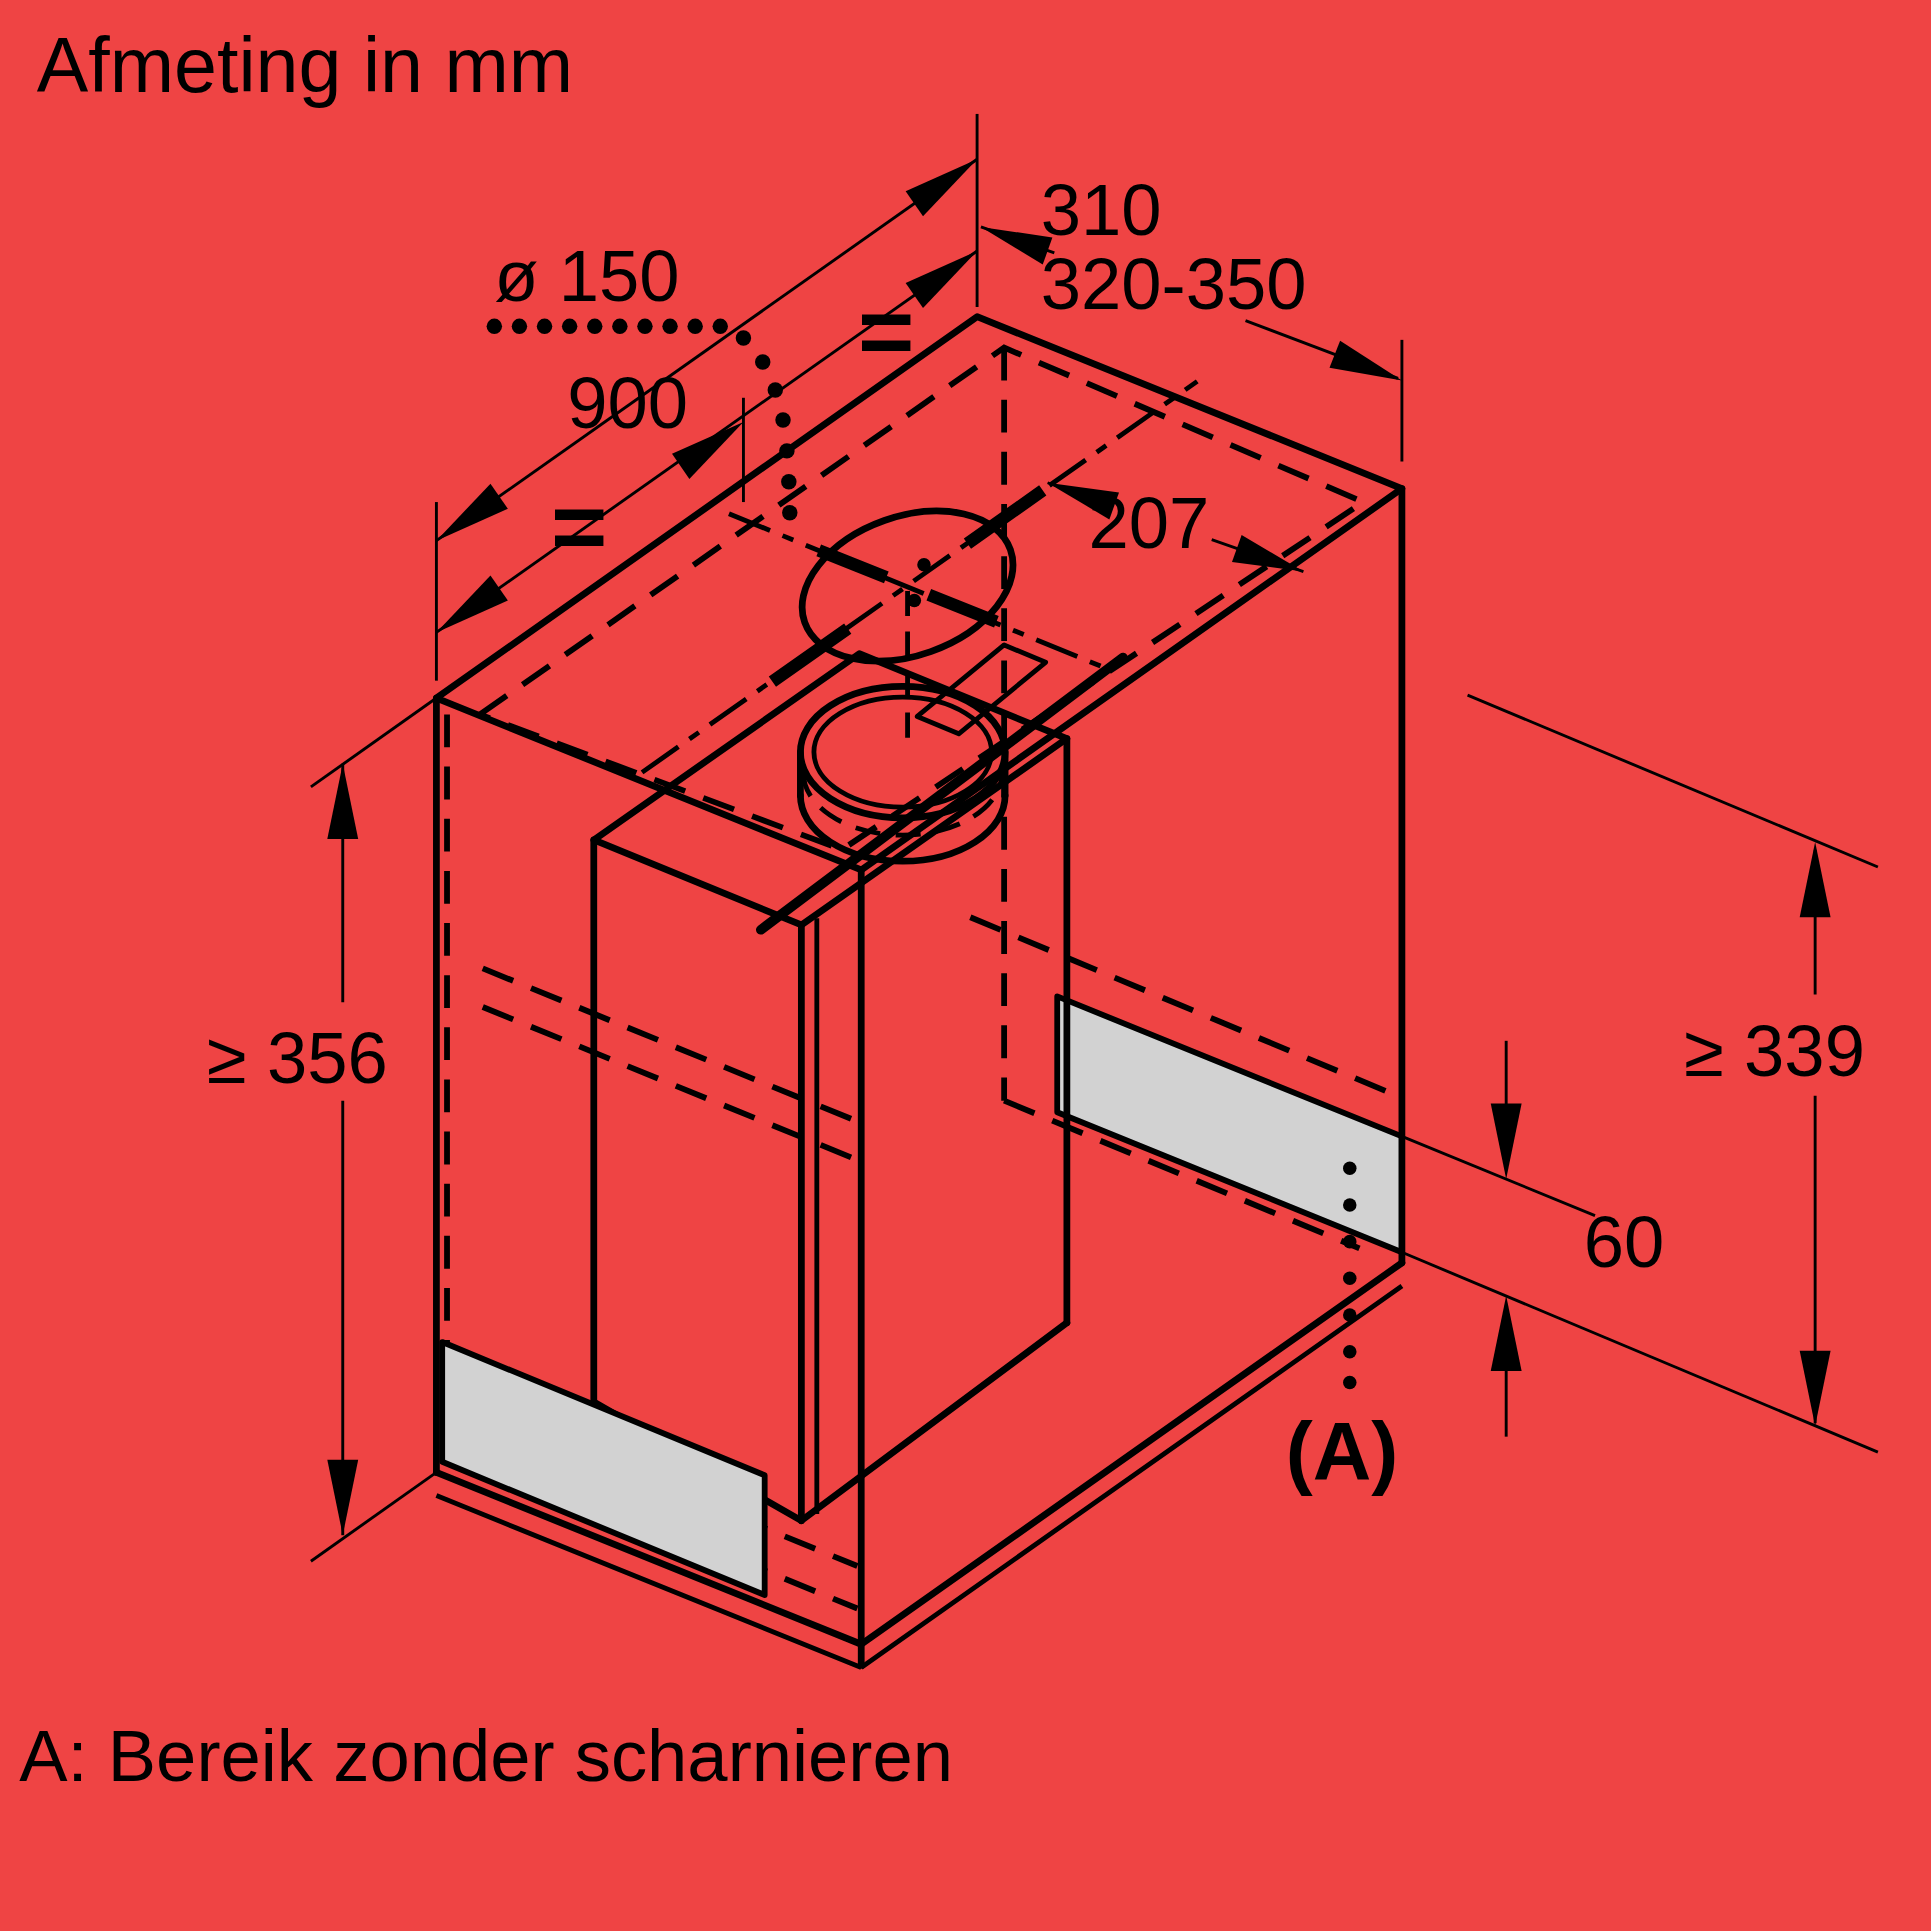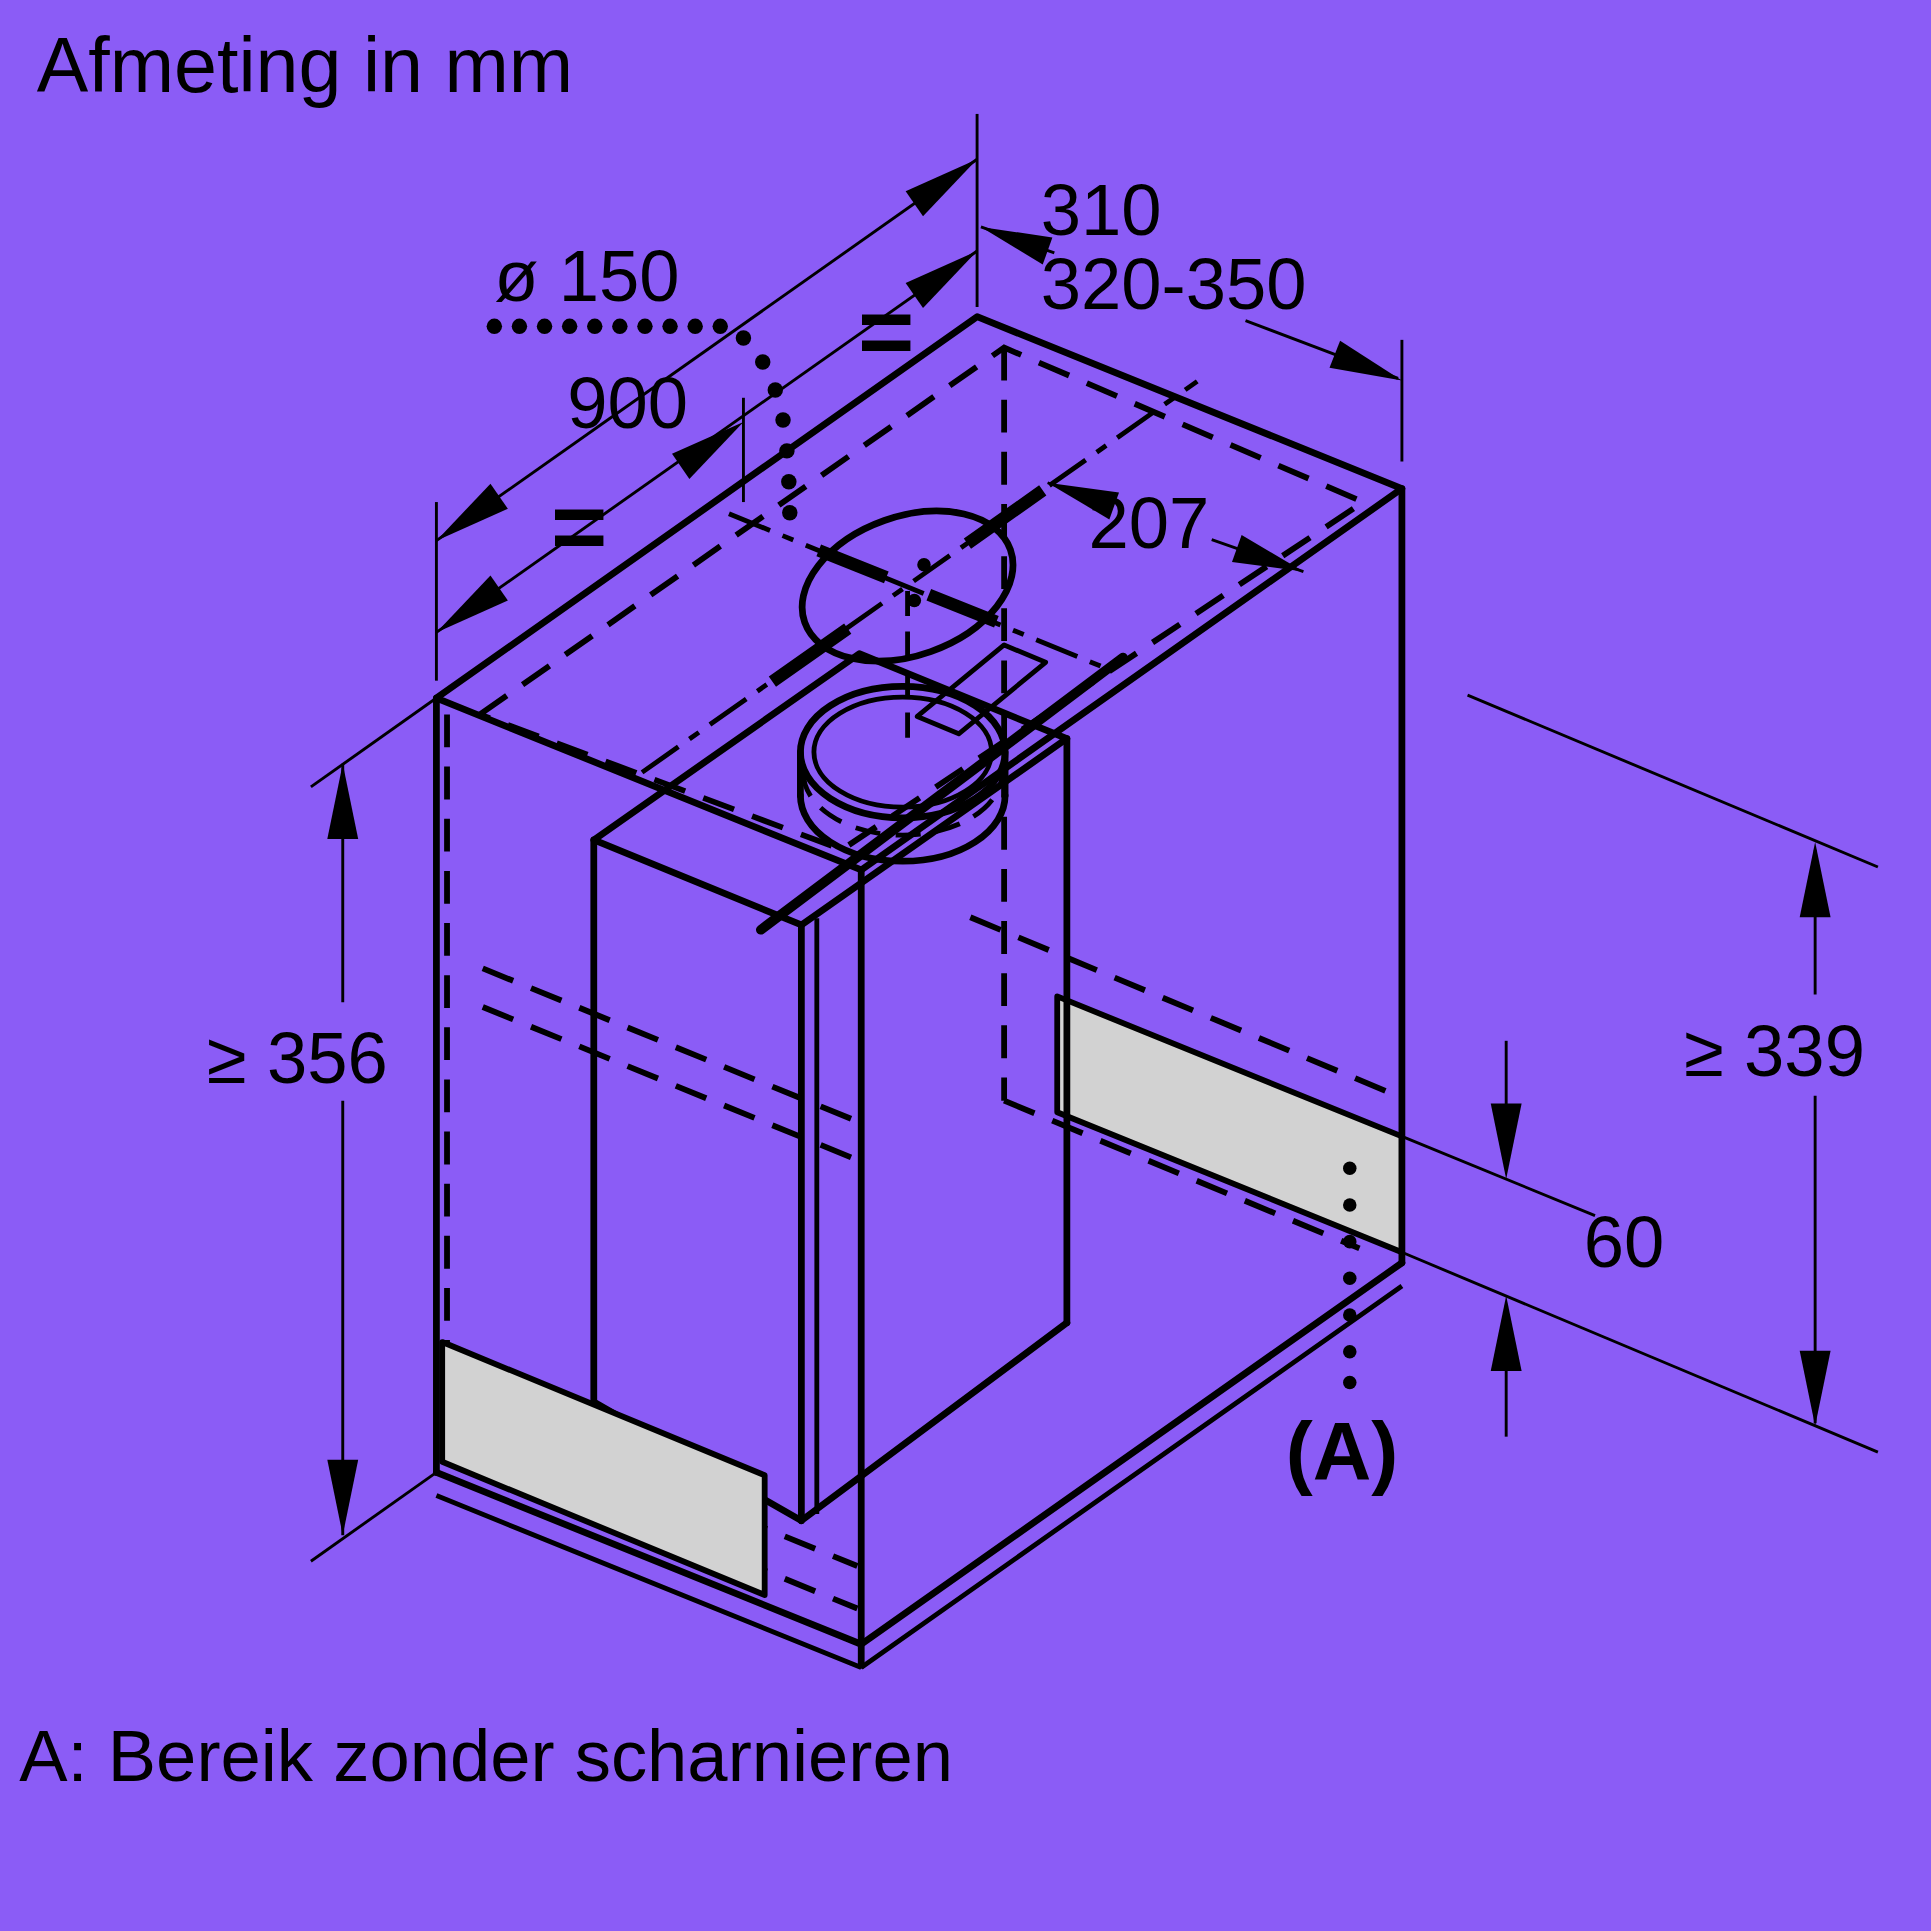--- a/index.html
+++ b/index.html
@@ -1,16 +1,16 @@
 <!DOCTYPE html>
 <html><head>
 <meta charset="utf-8">
 <style>
   html,body{margin:0;padding:0;background:#ffffff;}
-  .stage{width:1931px;height:1931px;position:relative;background:#8b5cf6;
+  .stage{width:1931px;height:1931px;position:relative;background:#ef4444;
          font-family:"Liberation Sans", sans-serif;}
   svg{display:block;}
   text{fill:#000;}
   .t-title{font-size:80px;}
   .t-dim{font-size:75px;}
   .t-eq{font-size:100px;font-weight:bold;}
   .t-zone{font-size:84px;font-weight:bold;}
   .ln{stroke:#000;fill:none;stroke-width:7;stroke-linejoin:round;stroke-linecap:round;}
   .ln-thin{stroke:#000;fill:none;stroke-width:5;stroke-linejoin:round;}
   .ln-dash{stroke:#000;fill:none;stroke-width:6;stroke-dasharray:34 20;stroke-linecap:butt;}

